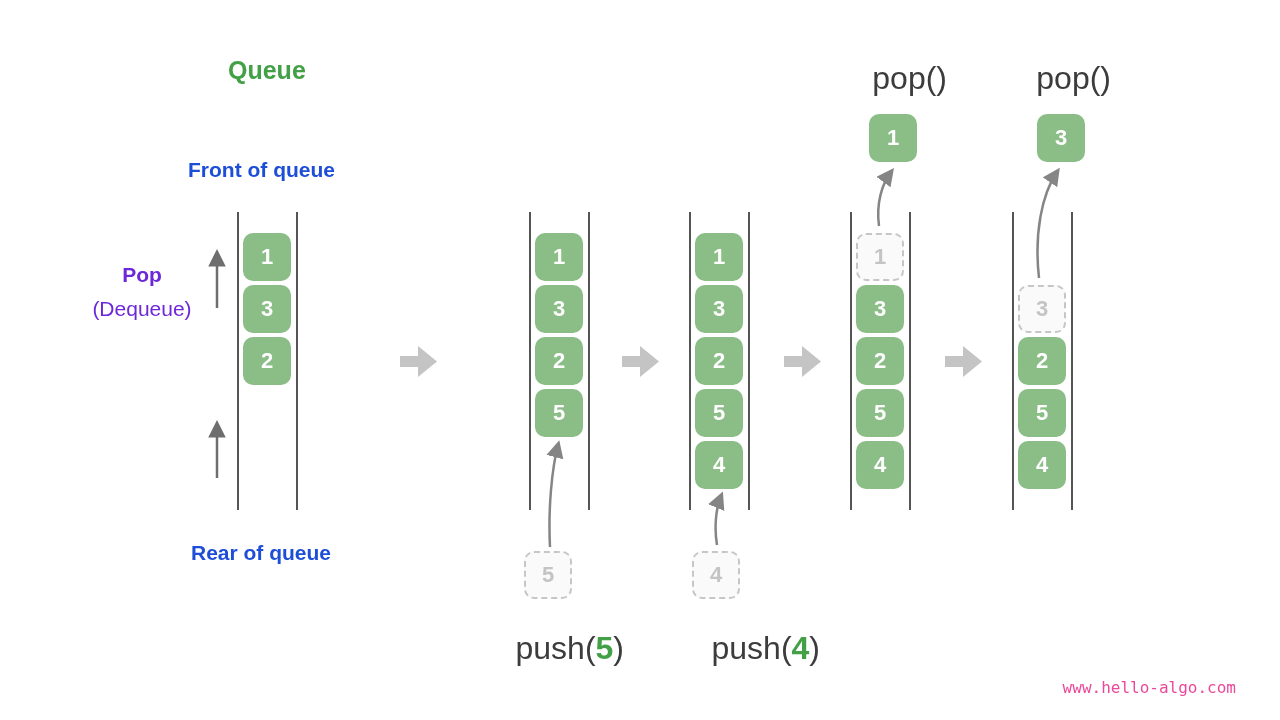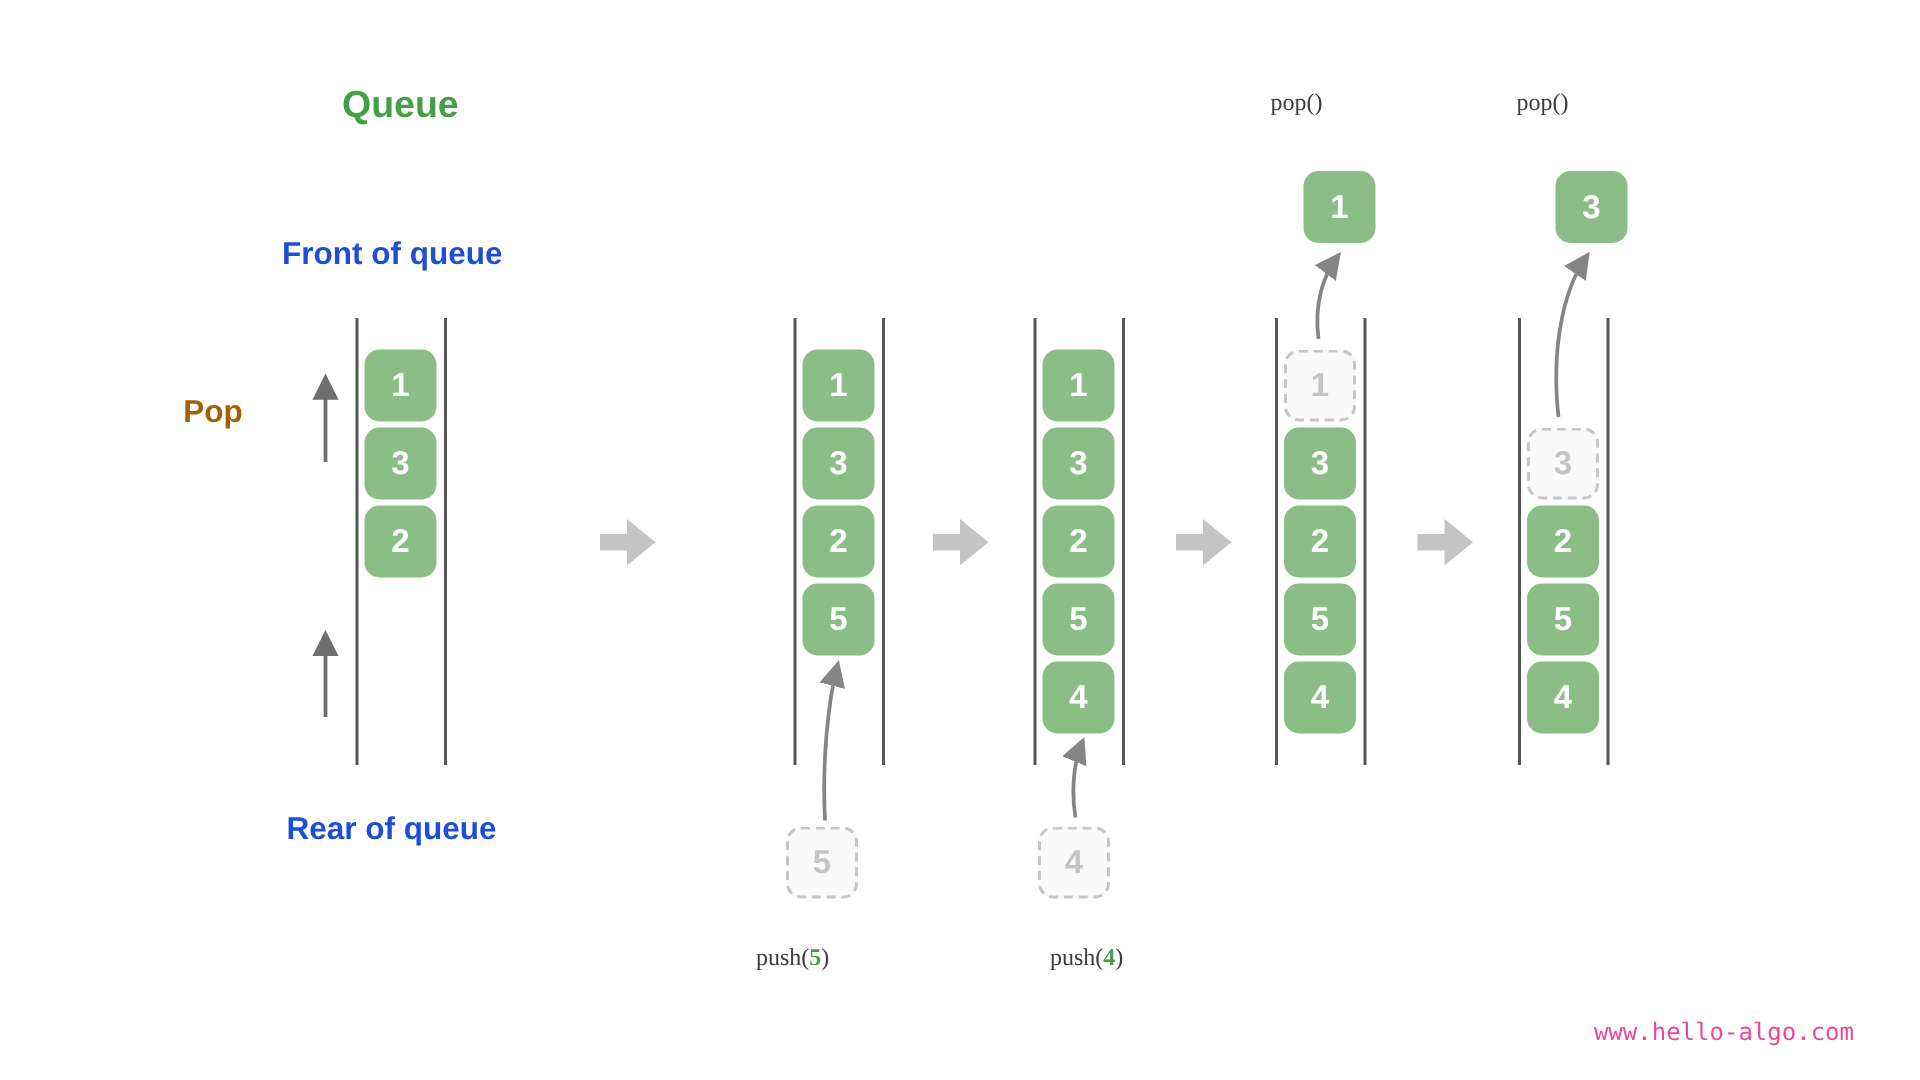--- a/index.html
+++ b/index.html
@@ -14,21 +14,21 @@
     font-size: 25px; font-weight: bold; color: #43A047;
   }
   .lbl {
     position: absolute; font-size: 21px; font-weight: bold; color: #1d4ed8;
   }
   .lbl.front { left: 188px; top: 158px; }
   .lbl.rear  { left: 191px; top: 541px; }
 
   .side-group {
     position: absolute; left: 78px; width: 128px; text-align: center;
-    font-size: 21px; color: #a16207; line-height: 34px;
+    font-size: 21px; color: #6d28d9; line-height: 34px;
   }
   .side-group .op-name { font-weight: bold; }
   .side-group.pop-group  { top: 258px; }
   .side-group.push-group { top: 428px; }
 
   .col {
     position: absolute; top: 212px; height: 298px; width: 61px;
     border-left: 2px solid #555555; border-right: 2px solid #555555;
   }
   .col.c1 { left: 237px; }
@@ -58,22 +58,22 @@
     font-size: 22px; font-weight: bold;
   }
   .float-box.green { background: #8BBD87; color: #ffffff; }
   .float-box.dashed { background: #FAFAFA; border: 2px dashed #C6C6C6; color: #C4C4C4; }
   .popped-1 { left: 869px; top: 114px; }
   .popped-3 { left: 1037px; top: 114px; }
   .staged-5 { left: 524px; top: 551px; }
   .staged-4 { left: 692px; top: 551px; }
 
   .code {
-    position: absolute; font-family: Liberation Serif, serif;
-    font-size: 16px; color: #3C3C3C; text-align: left;
+    position: absolute; font-family: Liberation Sans, sans-serif;
+    font-size: 32px; color: #3C3C3C; text-align: right;
   }
   .pop-label-1 { left: 847px; top: 60px; width: 100px; }
   .pop-label-2 { left: 1011px; top: 60px; width: 100px; }
   .push-label-5 { left: 504px; top: 630px; width: 120px; }
   .push-label-4 { left: 700px; top: 630px; width: 120px; }
   .code .arg { color: #43A047; font-weight: bold; }
 
   .watermark {
     position: absolute; right: 44px; top: 678px;
     font-family: "DejaVu Sans Mono", monospace; font-size: 16px; color: #ec4899;
@@ -115,20 +115,21 @@
 
     <path d="M879,226 C876,203 882,184 891,172" fill="none" stroke="#858585" stroke-width="2.5" marker-end="url(#ah-curve)"></path>
     <path d="M1039,278 C1034,233 1042,194 1057,172" fill="none" stroke="#858585" stroke-width="2.5" marker-end="url(#ah-curve)"></path>
   </svg>
 
   <div class="title">Queue</div>
   <div class="lbl front">Front of queue</div>
 
   <div class="side-group pop-group">
     <div class="op-name">Pop</div>
+    <div>(Dequeue)</div>
   </div>
 
 
   <div class="lbl rear">Rear of queue</div>
 
   <div class="col c1">
     <div class="cell green s1">1</div>
     <div class="cell green s2">3</div>
     <div class="cell green s3">2</div>
   </div>

